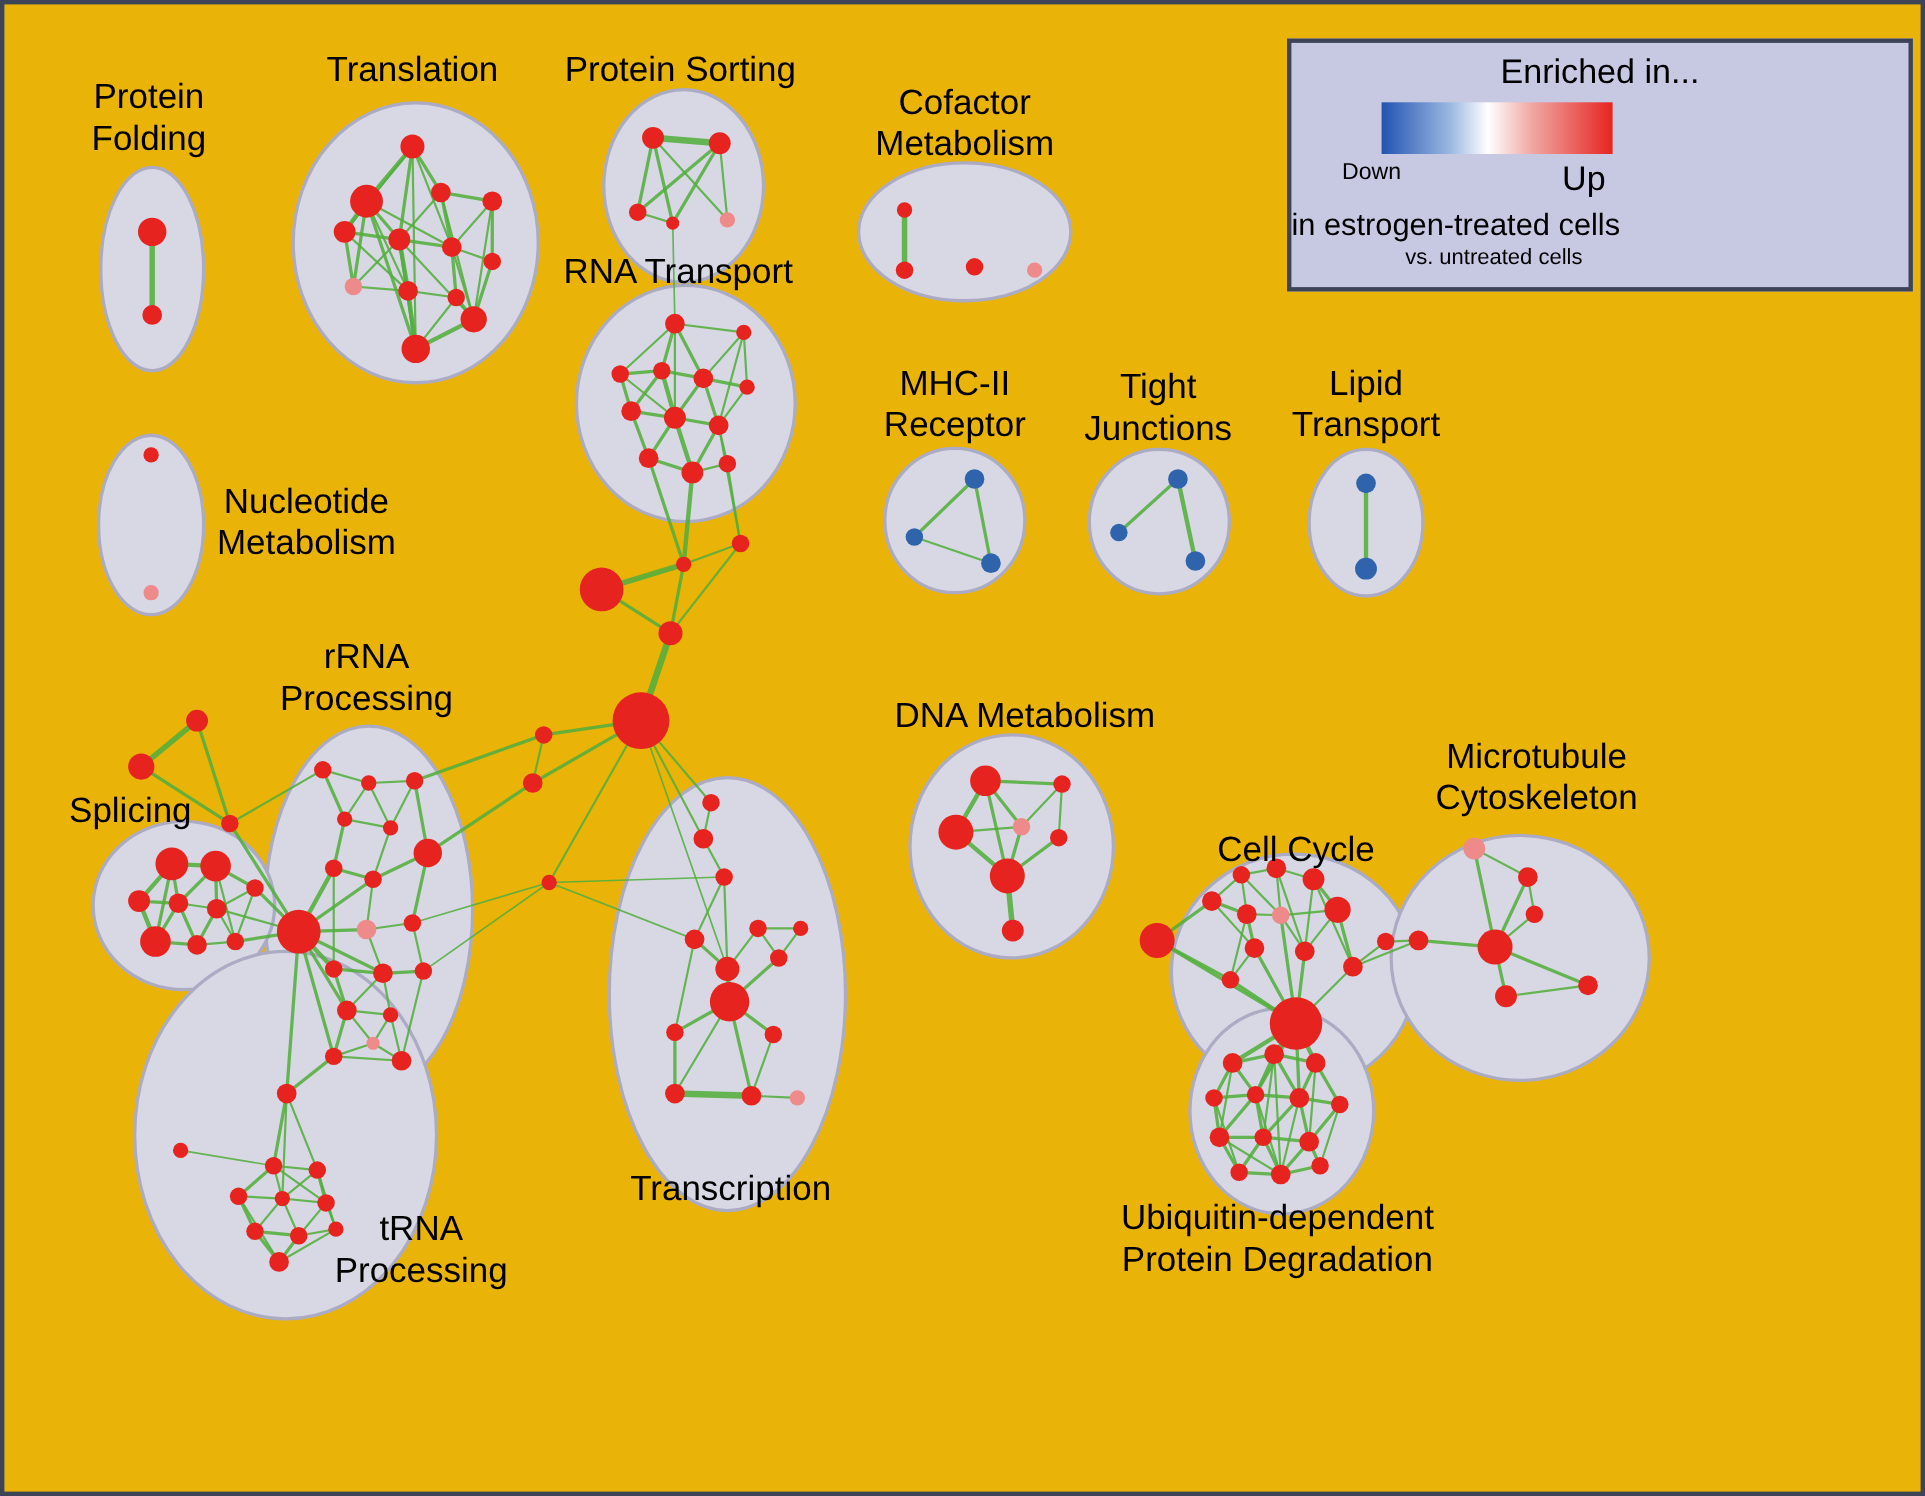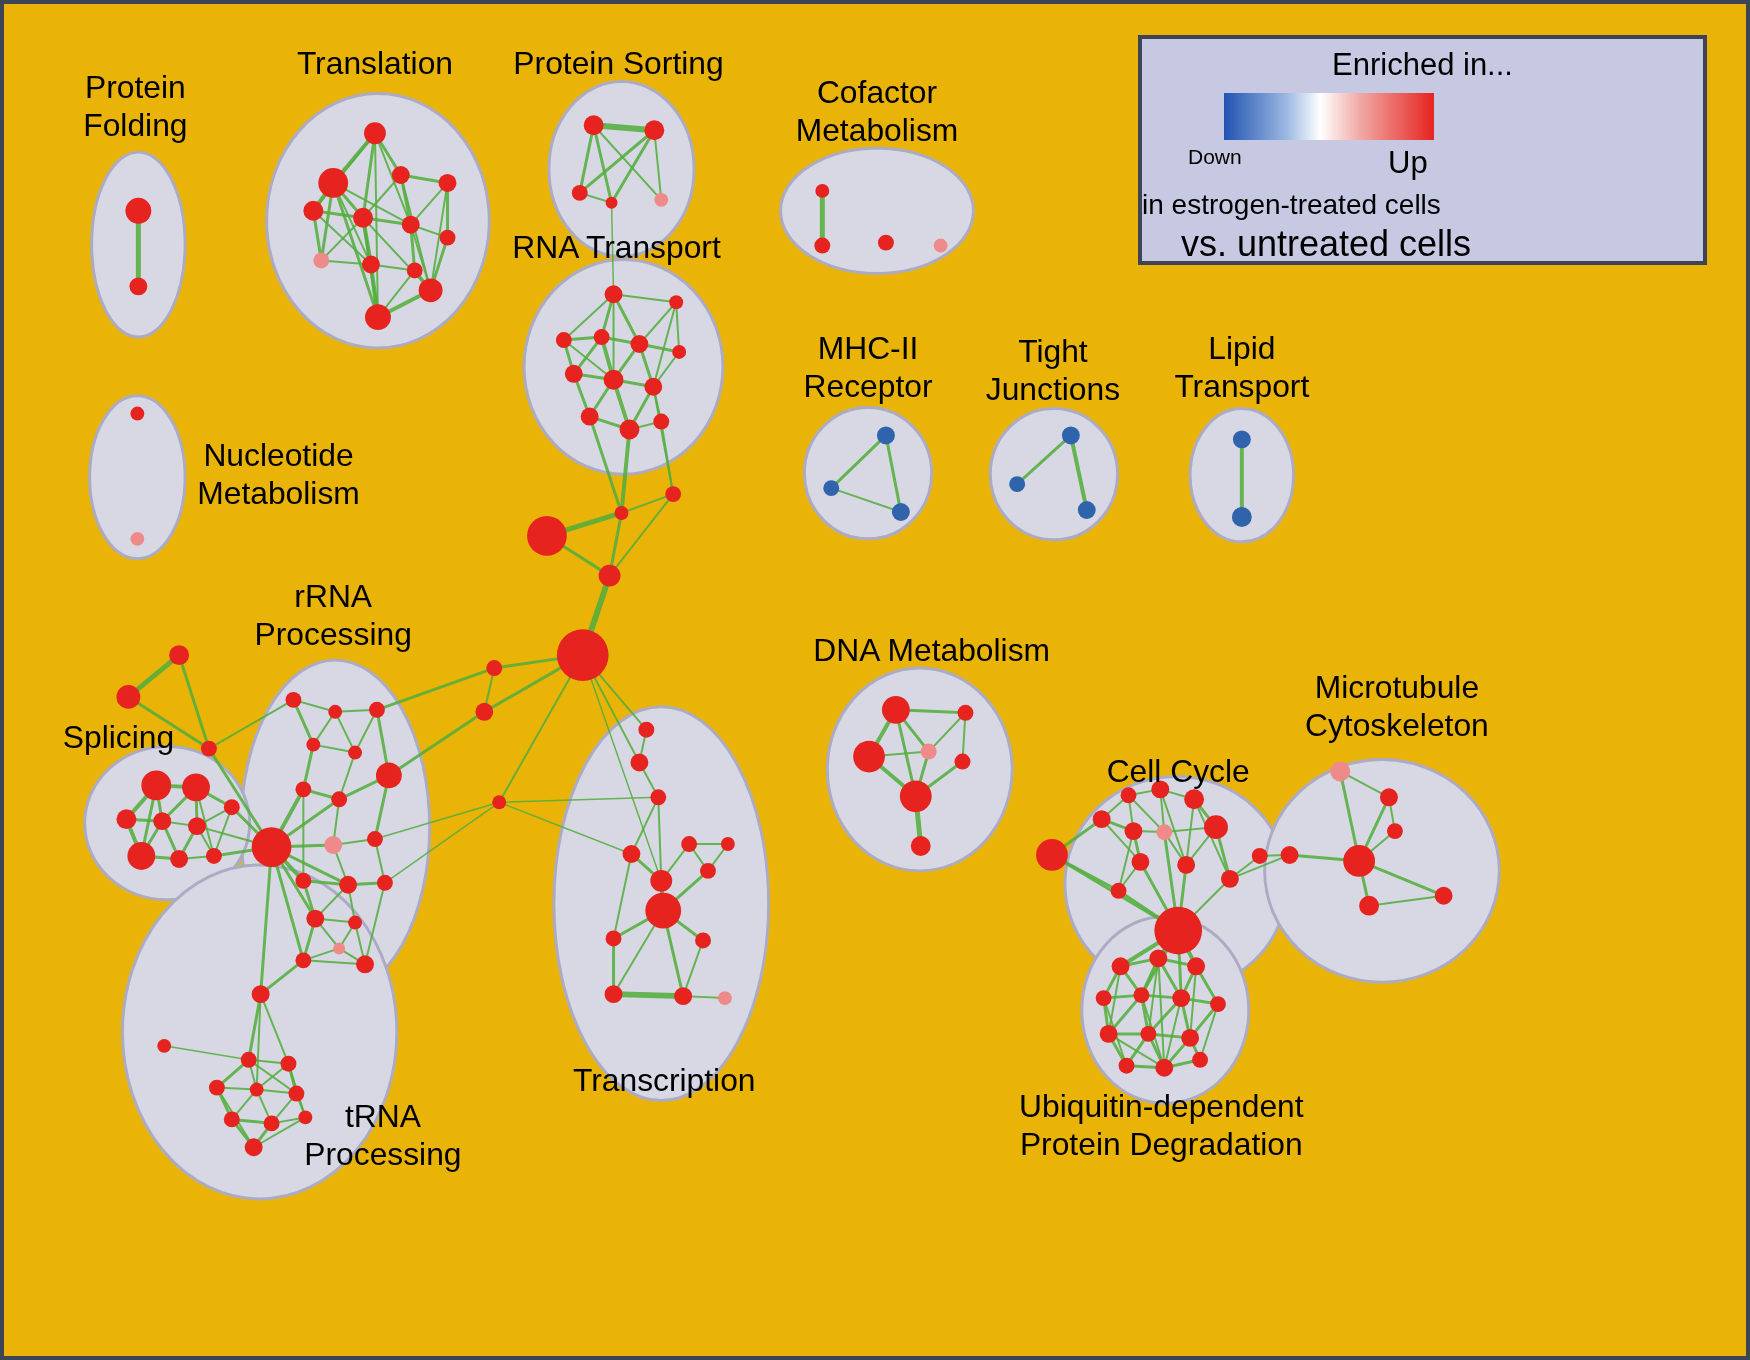--- a/index.html
+++ b/index.html
@@ -10,21 +10,21 @@
   .legend{position:absolute;left:1134px;top:31px;width:569px;height:230px;
           border:4px solid #3e4457;box-sizing:border-box;background:#c7c8e2;}
   .legend-title{position:absolute;top:8px;left:0;width:100%;text-align:center;
                 font-size:31px;color:#000;}
   .legend-bar{position:absolute;left:82px;top:54px;width:210px;height:47px;}
   .legend-down{position:absolute;left:46px;top:106px;font-size:21px;color:#000;}
   .legend-up{position:absolute;left:246px;top:106px;font-size:31px;color:#000;text-align:center;}
   .legend-sub1{position:absolute;top:150px;left:0;width:368px;text-align:left;
                font-size:28px;color:#000;}
   .legend-sub2{position:absolute;top:184px;left:0;width:368px;text-align:center;
-               font-size:36px;color:#000;}
+               font-size:20px;color:#000;}
 </style>
 </head>
 <body>
 
 <div class="page" style="background: #eab308; border-color: rgb(62, 68, 87);">
   <svg id="net" viewBox="0 0 1750 1360">
       <ellipse cx="134" cy="242" rx="47" ry="93" fill="#d8d8e4" stroke="#abacc4" stroke-width="3"></ellipse>
       <ellipse cx="375" cy="218" rx="112" ry="128" fill="#d8d8e4" stroke="#abacc4" stroke-width="3"></ellipse>
       <ellipse cx="620" cy="166" rx="73" ry="88" fill="#d8d8e4" stroke="#abacc4" stroke-width="3"></ellipse>
       <ellipse cx="877" cy="208" rx="97" ry="63" fill="#d8d8e4" stroke="#abacc4" stroke-width="3"></ellipse>
@@ -511,21 +511,21 @@
       <text x="330" y="607" text-anchor="middle" font-size="32" font-family="&quot;Liberation Sans&quot;, sans-serif" fill="#000000"><tspan x="330" dy="0">rRNA</tspan><tspan x="330" dy="38">Processing</tspan></text>
       <text x="114" y="748" text-anchor="middle" font-size="32" font-family="&quot;Liberation Sans&quot;, sans-serif" fill="#000000"><tspan x="114" dy="0">Splicing</tspan></text>
       <text x="380" y="1130" text-anchor="middle" font-size="32" font-family="&quot;Liberation Sans&quot;, sans-serif" fill="#000000"><tspan x="380" dy="0">tRNA</tspan><tspan x="380" dy="38">Processing</tspan></text>
       <text x="663" y="1093" text-anchor="middle" font-size="32" font-family="&quot;Liberation Sans&quot;, sans-serif" fill="#000000"><tspan x="663" dy="0">Transcription</tspan></text>
       <text x="932" y="661" text-anchor="middle" font-size="32" font-family="&quot;Liberation Sans&quot;, sans-serif" fill="#000000"><tspan x="932" dy="0">DNA Metabolism</tspan></text>
       <text x="1180" y="783" text-anchor="middle" font-size="32" font-family="&quot;Liberation Sans&quot;, sans-serif" fill="#000000"><tspan x="1180" dy="0">Cell Cycle</tspan></text>
       <text x="1400" y="698" text-anchor="middle" font-size="32" font-family="&quot;Liberation Sans&quot;, sans-serif" fill="#000000"><tspan x="1400" dy="0">Microtubule</tspan><tspan x="1400" dy="38">Cytoskeleton</tspan></text>
       <text x="1163" y="1120" text-anchor="middle" font-size="32" font-family="&quot;Liberation Sans&quot;, sans-serif" fill="#000000"><tspan x="1163" dy="0">Ubiquitin-dependent</tspan><tspan x="1163" dy="38">Protein Degradation</tspan></text>
     </svg>
 
-  <div class="legend" style="border-color: rgb(62, 68, 87);">
+  <div class="legend" style="border-color: rgb(62, 68, 87); margin-left: 32px;">
     <div class="legend-title">Enriched in...</div>
     <div class="legend-bar" style="background: linear-gradient(90deg, rgb(34, 83, 178) 0%, rgb(157, 185, 226) 30%, rgb(255, 255, 255) 46%, rgb(240, 168, 164) 65%, rgb(230, 36, 32) 100%);"></div>
     <span class="legend-down">Down</span>
     <span class="legend-up">Up</span>
     <div class="legend-sub1">in estrogen-treated cells</div>
     <div class="legend-sub2">vs. untreated cells</div>
   </div>
 </div>
 
 </body></html>

